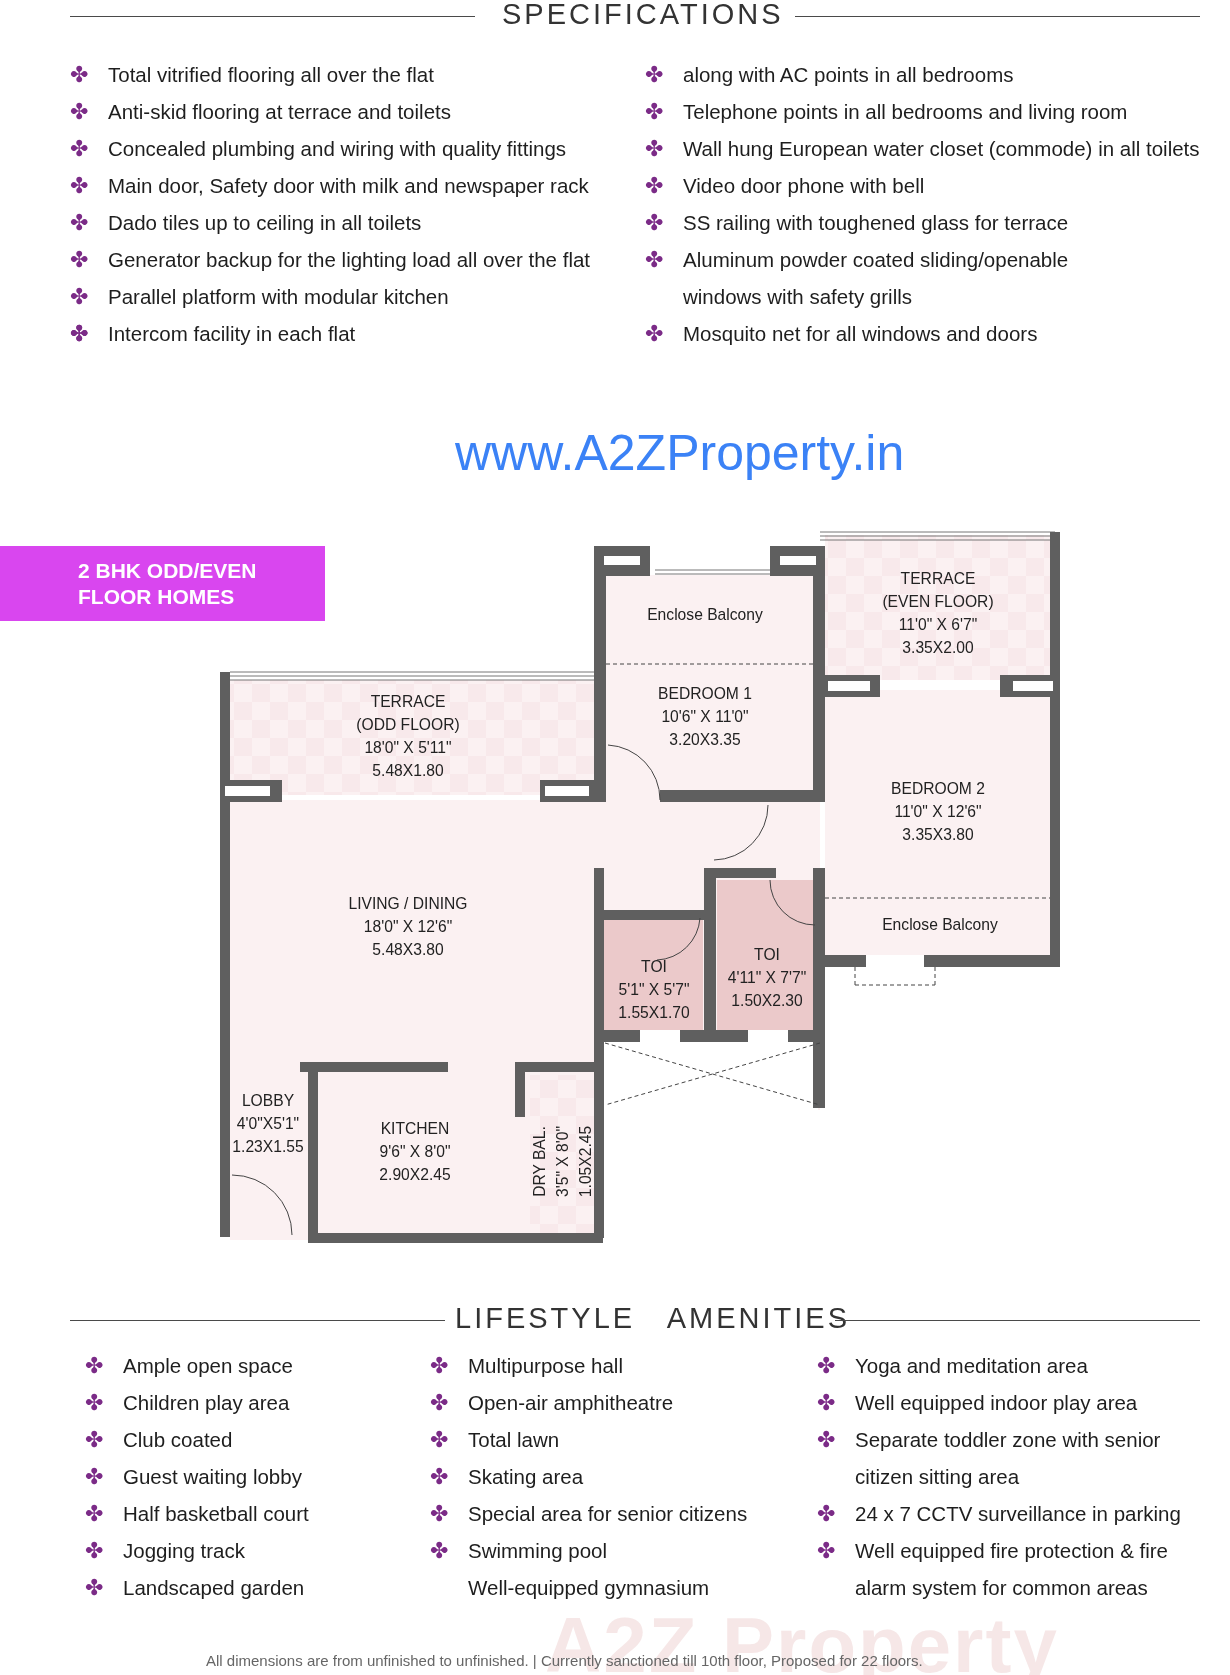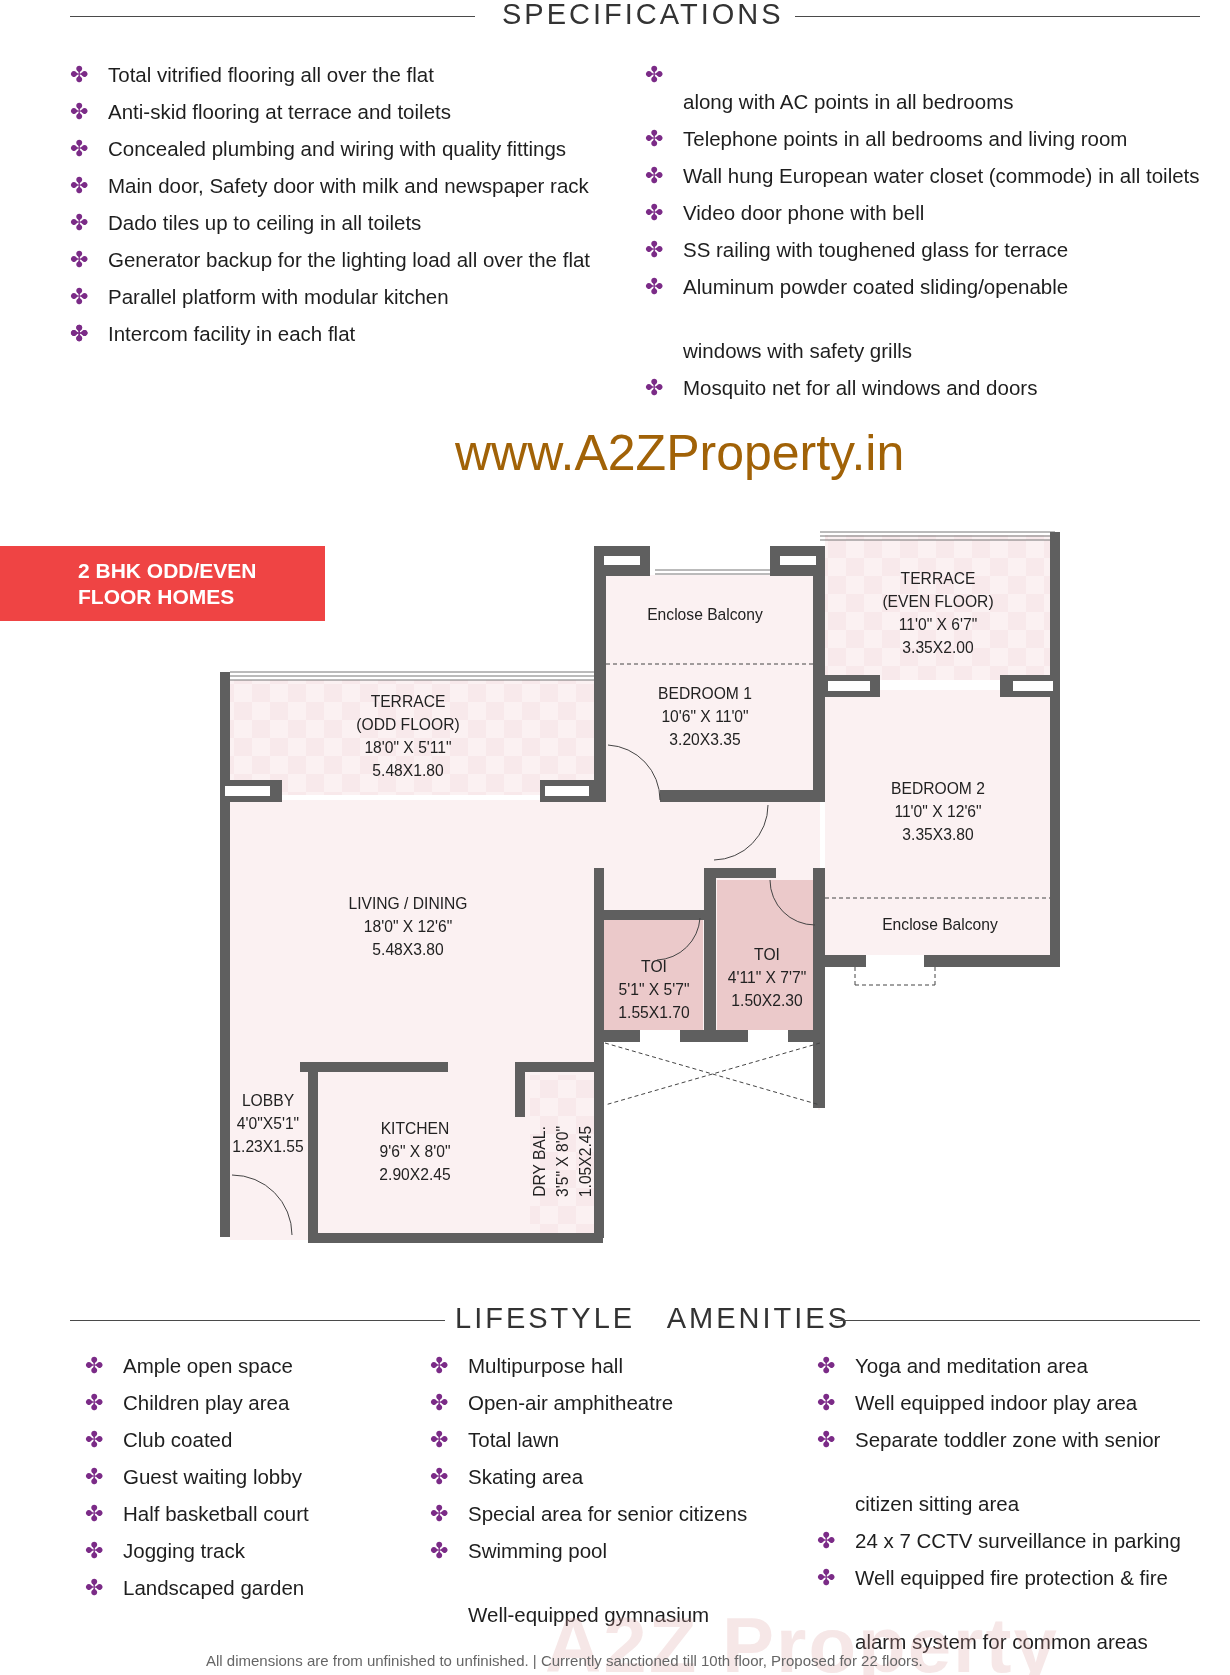--- a/index.html
+++ b/index.html
@@ -3,23 +3,23 @@
 <meta charset="utf-8">
 <style>
   html,body{margin:0;padding:0;background:#fff;}
   body{width:1230px;height:1675px;position:relative;overflow:hidden;font-family:"Liberation Sans","DejaVu Sans",sans-serif;color:#1e1e1e;}
   .abs{position:absolute;}
   .heading{position:absolute;font-size:29px;letter-spacing:3px;color:#333;white-space:nowrap;}
   .hline{position:absolute;height:1px;background:#4a4a4a;}
   ul.list{list-style:none;margin:0;padding:0;position:absolute;}
   ul.list li{position:relative;padding-left:38px;font-size:20.5px;line-height:37px;white-space:nowrap;}
   ul.list li .bul{position:absolute;left:0;top:0;color:#7b2b87;font-size:22px;}
-  ul.list li.cont{padding-left:38px;margin-top:27px;}
-  .watermark{position:absolute;left:455px;top:424px;font-size:50px;color:#a16207;letter-spacing:0px;}
-  .badge{position:absolute;left:0;top:546px;width:325px;height:75px;background:#ef4444;color:#fff;font-weight:bold;font-size:21px;line-height:26px;padding:12px 0 0 78px;box-sizing:border-box;}
+  ul.list li.cont{padding-left:38px;}
+  .watermark{position:absolute;left:455px;top:424px;font-size:50px;color:#3b82f6;letter-spacing:0px;}
+  .badge{position:absolute;left:0;top:546px;width:325px;height:75px;background:#d946ef;color:#fff;font-weight:bold;font-size:21px;line-height:26px;padding:12px 0 0 78px;box-sizing:border-box;}
   .plan-label{position:absolute;text-align:center;font-family:"Liberation Sans Narrow","Liberation Sans",sans-serif;font-size:17px;line-height:23px;color:#222;transform:scaleX(0.92);}
   .footer{position:absolute;left:206px;top:1652px;font-size:15px;color:#666;white-space:nowrap;}
   .wm2{position:absolute;left:545px;top:1600px;font-size:78px;font-weight:bold;color:rgba(220,160,160,0.25);letter-spacing:2px;}
 </style>
 </head>
 <body>
 
 <div class="hline" style="left:70px;top:16px;width:405px;"></div>
 <div class="heading" style="left:502px;top:-2px;">SPECIFICATIONS</div>
 <div class="hline" style="left:795px;top:16px;width:405px;"></div>

